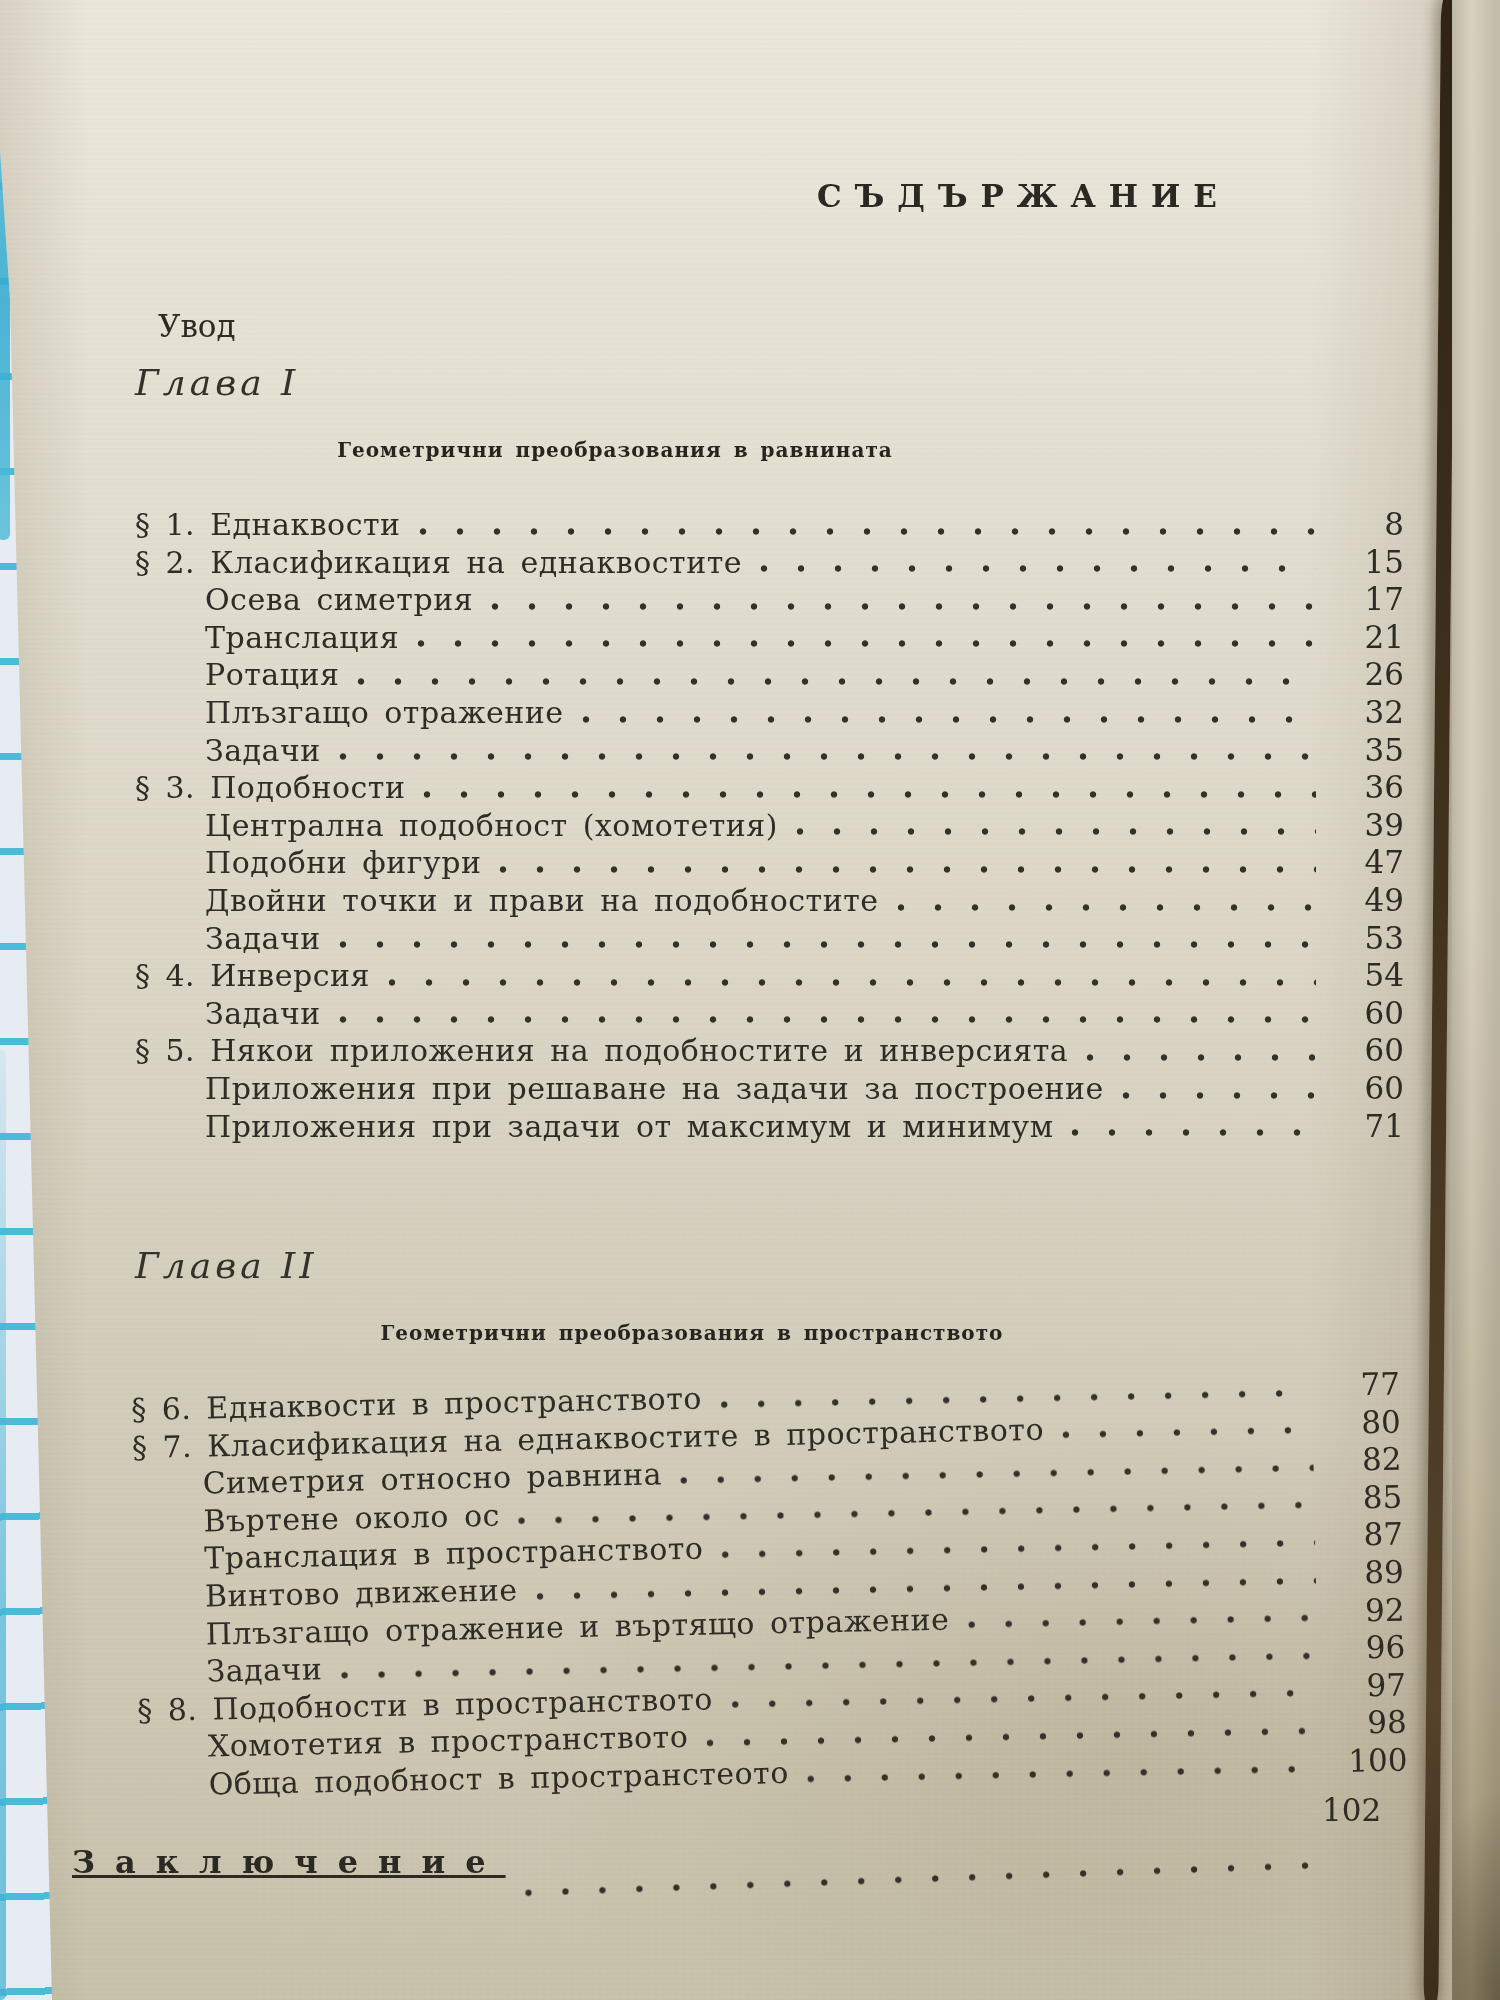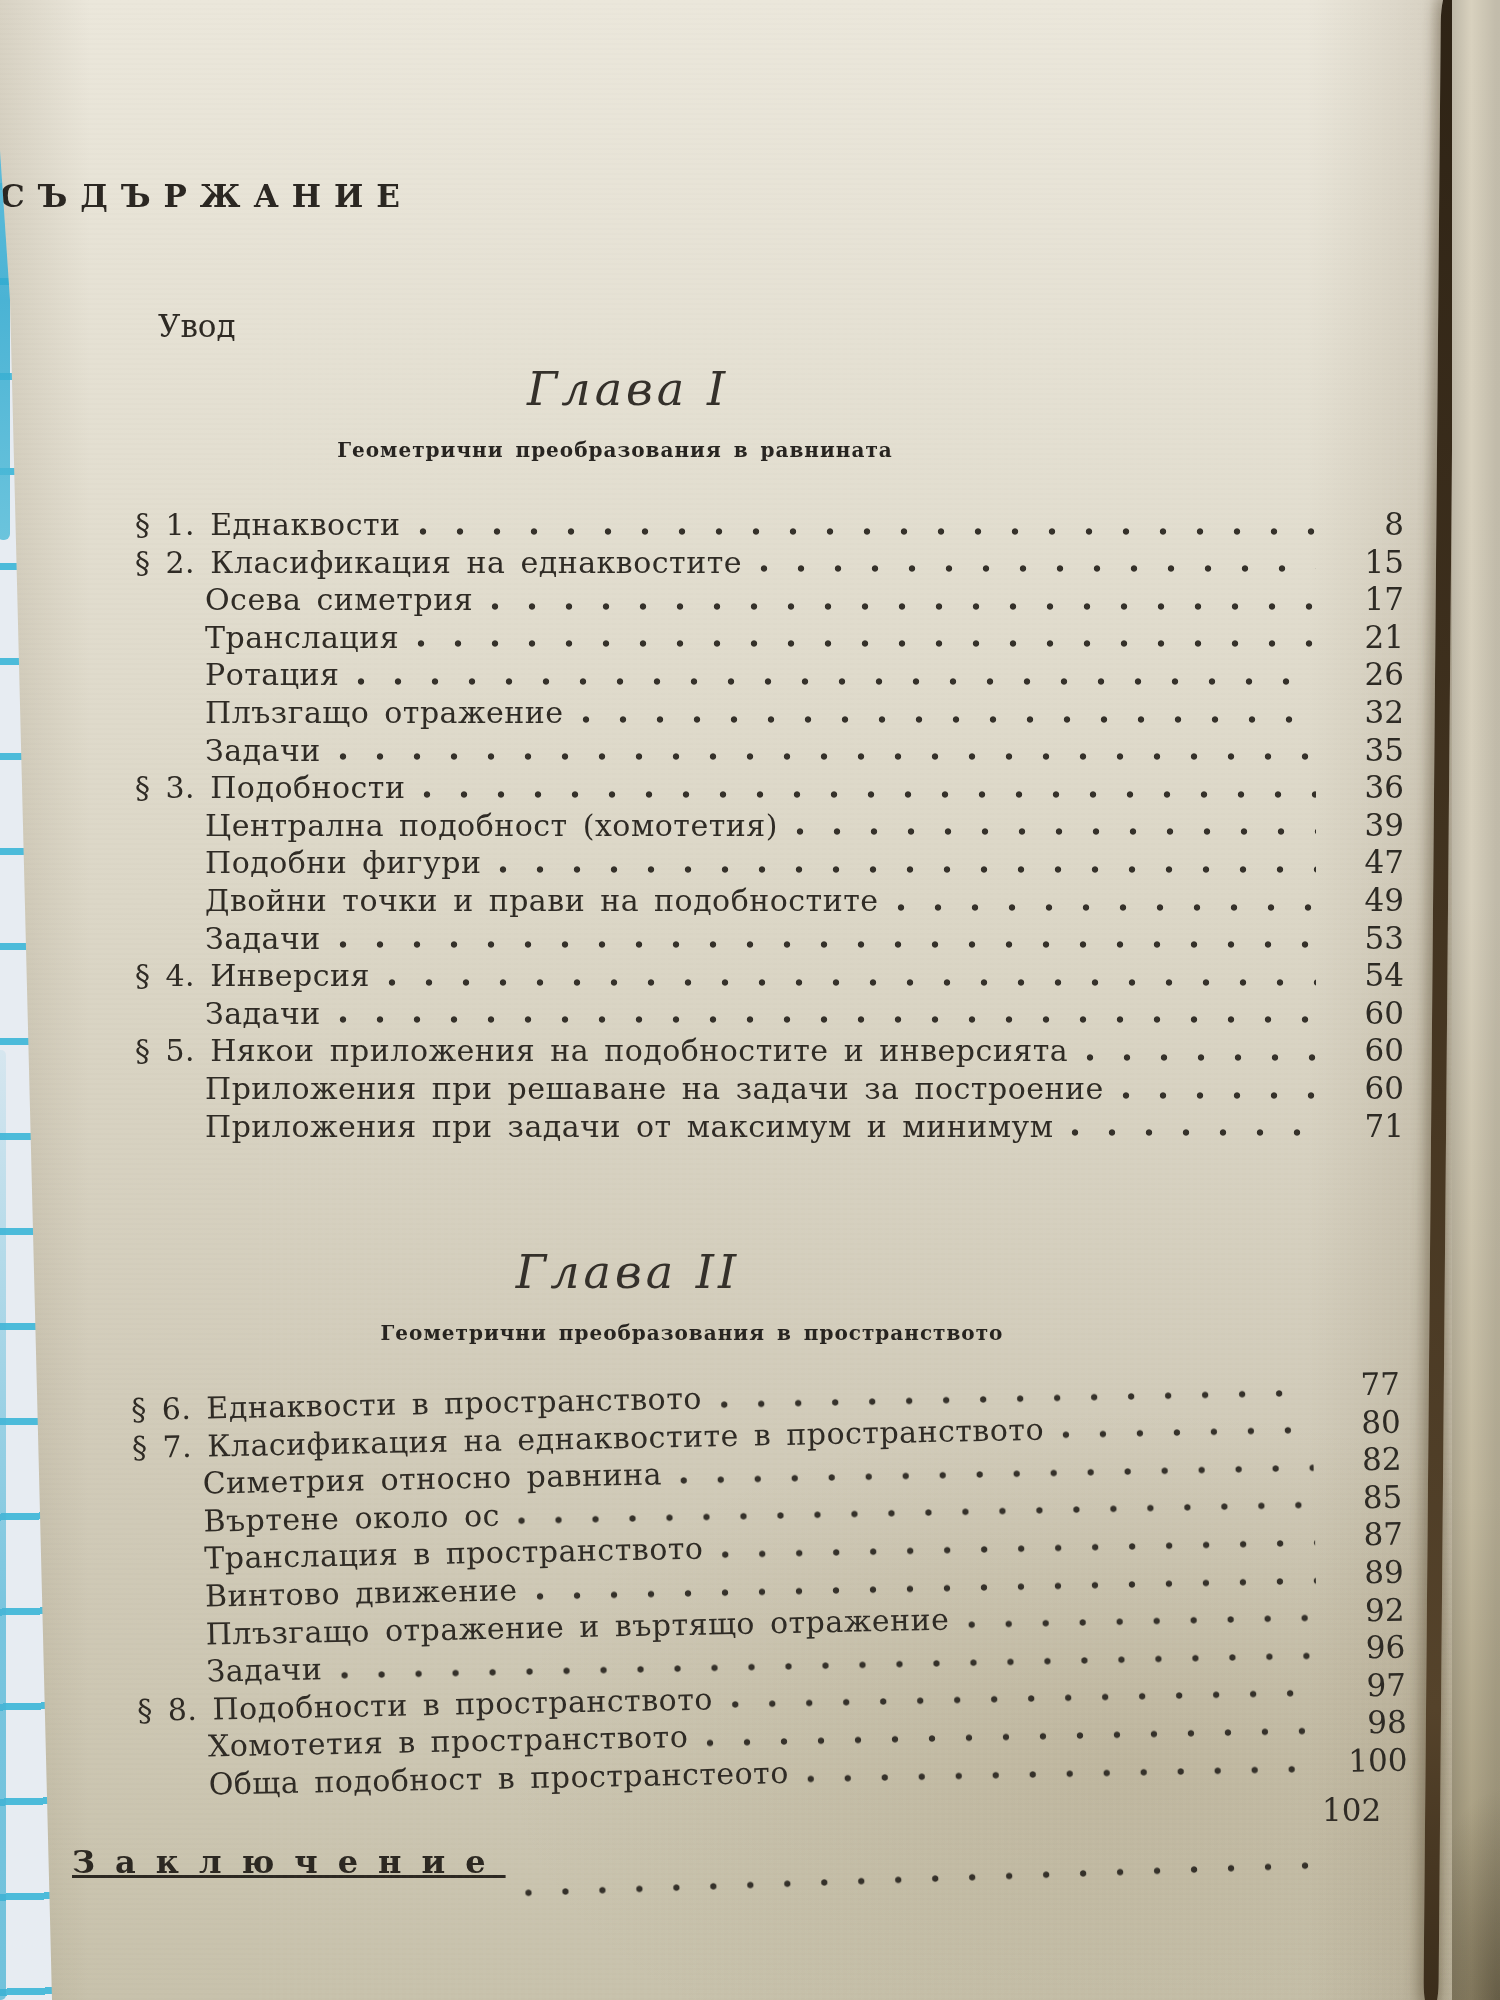--- a/index.html
+++ b/index.html
@@ -59,33 +59,33 @@
   }
   .edge{
     position:absolute; left:1452px; top:0; width:48px; height:2000px;
     background:
       linear-gradient(to right, rgba(0,0,0,.12), rgba(0,0,0,0) 40%, rgba(0,0,0,.10) 92%),
       radial-gradient(120px 300px at 100% 100%, rgba(60,50,30,.45), rgba(0,0,0,0) 70%),
       linear-gradient(to bottom,#d8d1be 0%,var(--page-edge) 45%,#c2b99f 75%,#9e9476 100%);
   }
   
   .title{
-    position:absolute; top:178px; left:0; width:1230px; text-align:left;
+    position:absolute; top:178px; left:0; width:1230px; text-align:right;
     font-size:31px; font-weight:bold; letter-spacing:13px; color:#2b2722;
   }
   .uvod{
     position:absolute; top:308px; left:158px;
     font-size:31px; color:#2e2a24;
   }
   .chapter{position:absolute; left:135px; right:48px; height:10px;}
   .chapter.ch1{top:362px;}
   .chapter.ch2{top:1245px;}
   .glava{
-    position:absolute; top:0; left:0; width:986px; text-align:center;
-    font-style:italic; font-size:46px; letter-spacing:4px; color:#34302a;
+    position:absolute; top:0; left:0; width:986px; text-align:left;
+    font-style:italic; font-size:36px; letter-spacing:4px; color:#34302a;
   }
   .sec-title{
     position:absolute; top:76px; left:0; text-align:center;
     font-size:20px; font-weight:bold; letter-spacing:1px; word-spacing:4px; color:#272420;
   }
   .ch1 .sec-title{width:960px;}
   .ch2 .sec-title{width:1114px;}
   .entries{position:absolute; left:0; right:0;}
   .ch1 .entries{top:144px;}
   .ch2 .entries{top:146px; transform:rotate(-1.15deg); transform-origin:0 50%;}

